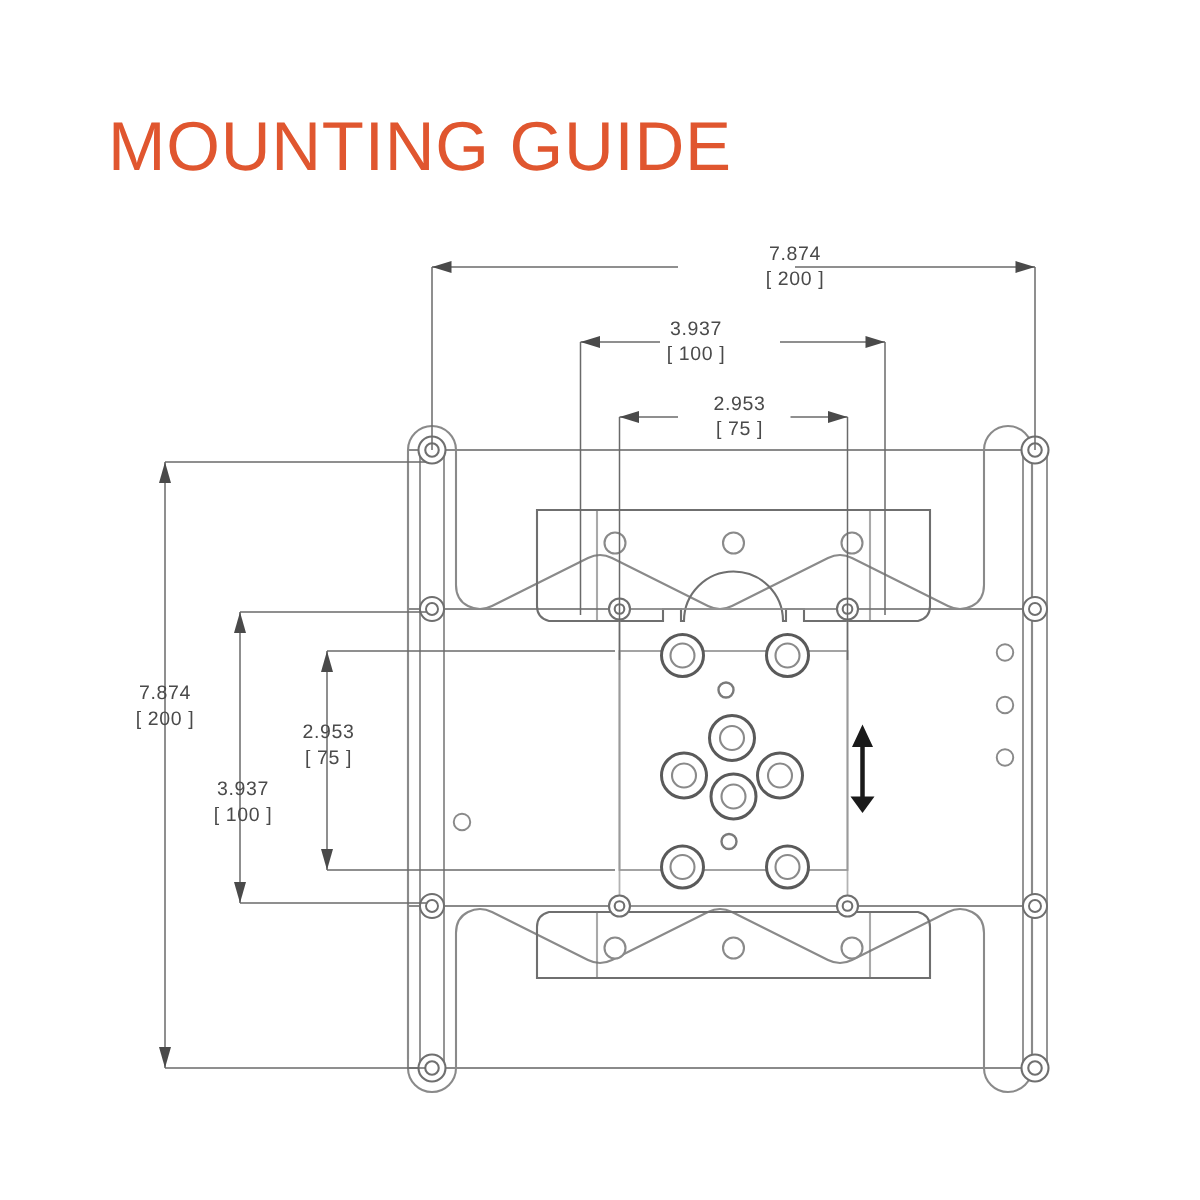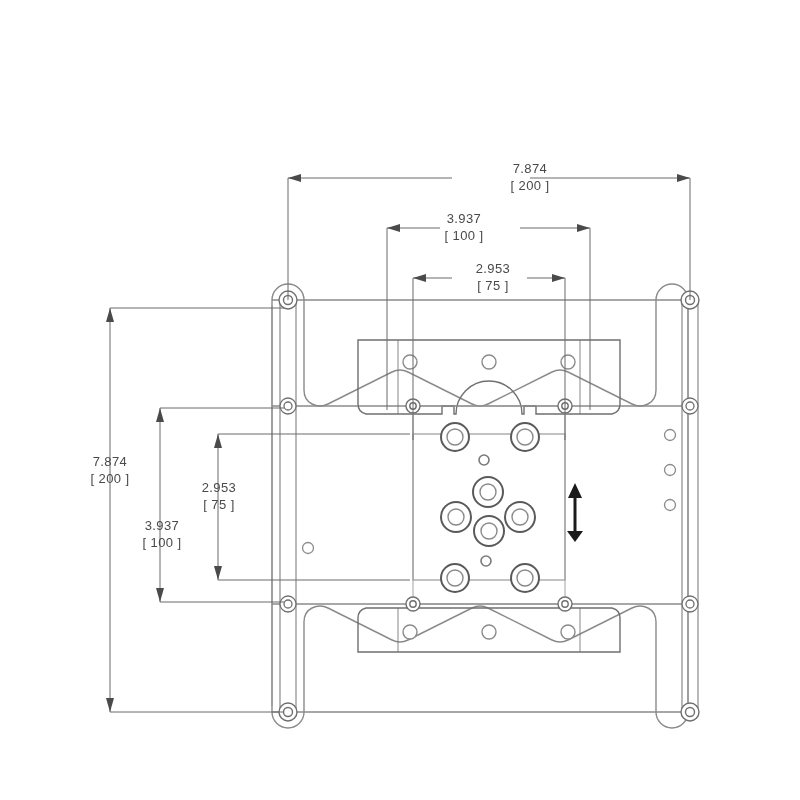--- a/index.html
+++ b/index.html
@@ -43,20 +43,21 @@
     font-size: 13px;
     fill: #4a4a4a;
     letter-spacing: 0.4px;
   }
 </style>
 </head>
 <body>
 
 <div id="page">
 
+  <div id="title">MOUNTING GUIDE</div>
 
   <svg id="drawing" viewBox="0 0 800 800" xmlns="http://www.w3.org/2000/svg">
 
     <g stroke="#8a8a8a" fill="none" stroke-width="1.4">
 
       <path d="
         M 272,300
         A 16,16 0 0 1 304,300
         L 304,390
         Q 304,400 312,404

